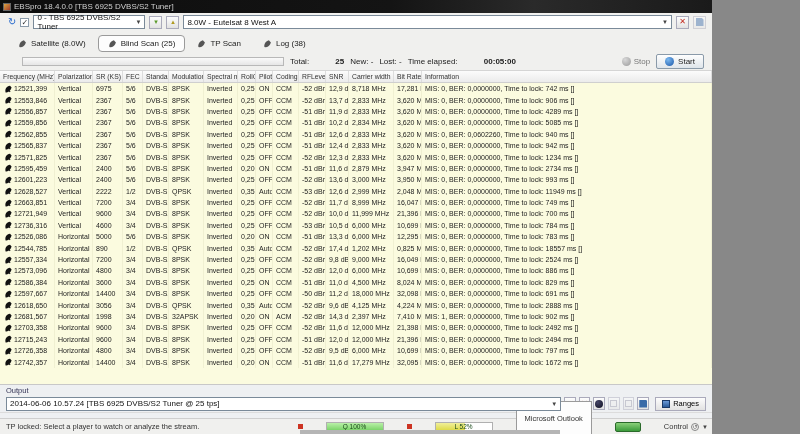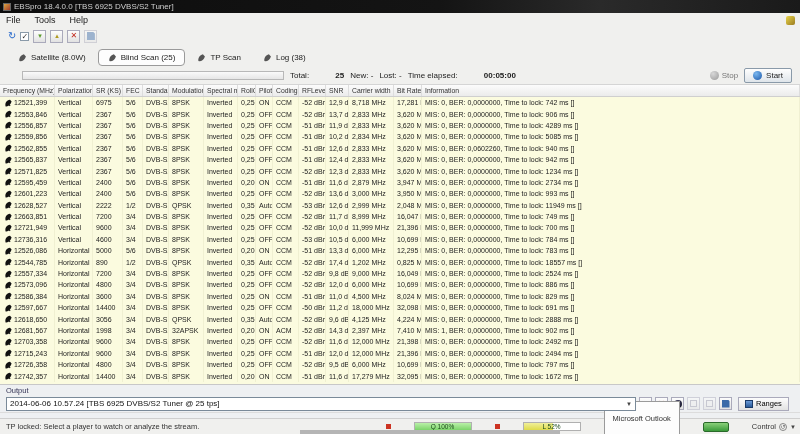--- a/index.html
+++ b/index.html
@@ -1,17 +1,17 @@
 <!DOCTYPE html>
 <html><head>
 <meta charset="utf-8">
 <style>
   html,body{margin:0;padding:0;background:#888;}
   *{box-sizing:border-box;}
-  .window{width:800px;height:434px;background:#f0f0ee;font-family:"Liberation Sans","DejaVu Sans",sans-serif;
+  .window{width:712px;height:434px;background:#f0f0ee;font-family:"Liberation Sans","DejaVu Sans",sans-serif;
     display:flex;flex-direction:column;overflow:hidden;position:relative;}
   
   .titlebar{height:13px;background:linear-gradient(90deg,#0d0d0d 0%,#141414 55%,#2a2a2a 75%,#1a1a1a 100%);
     color:#cfcfcf;font-size:8px;display:flex;align-items:center;padding-left:3px;gap:3px;flex:0 0 auto;}
   .appicon{width:8px;height:8px;background:linear-gradient(135deg,#d9a441,#a33b2a);border:1px solid #666;}
   
   .menubar{height:14px;background:#f0f0ee;display:flex;align-items:center;padding-left:6px;gap:14px;
     font-size:9px;color:#222;flex:0 0 auto;}
   .menubar .sp{flex:1;}
   .trayicon{width:9px;height:9px;background:linear-gradient(135deg,#e8d44a,#9a7a20);border-radius:2px;margin-right:5px;}
@@ -88,39 +88,38 @@
 </head>
 <body>
 
 <div class="window">
 
   <div class="titlebar">
     <span class="appicon"></span>
     <span>EBSpro 18.4.0.0 [TBS 6925 DVBS/S2 Tuner]</span>
   </div>
 
-  <div class="menubar">
-    <span id="menu-items" style="display:flex;gap:14px;">
-        <span>File</span>
-        <span>Tools</span>
-        <span>Help</span>
-      </span>
-    <span class="sp"></span>
-    <span class="trayicon"></span>
-  </div>
 
   <div class="toolbar">
     <span class="tbicon">↻</span>
     <span class="chk">✓</span>
+    <div class="combo device">
+      <span>0 - TBS 6925 DVBS/S2 Tuner</span>
+      <span class="arrow">▼</span>
+    </div>
     <span class="minibtn">
         <span style="color:#5a9a2a;font-size:7px;">▾</span>
       </span>
     <span class="minibtn">
         <span style="color:#b09a20;font-size:7px;">▴</span>
       </span>
+    <div class="combo sat">
+      <span>8.0W - Eutelsat 8 West A</span>
+      <span class="arrow">▼</span>
+    </div>
     <span class="minibtn">
         <span class="red">✕</span>
       </span>
     <span class="minibtn dim">
         <span class="floppy"></span>
       </span>
   </div>
 
   <div class="tabrow" id="tabrow">
       <div class="tab">

